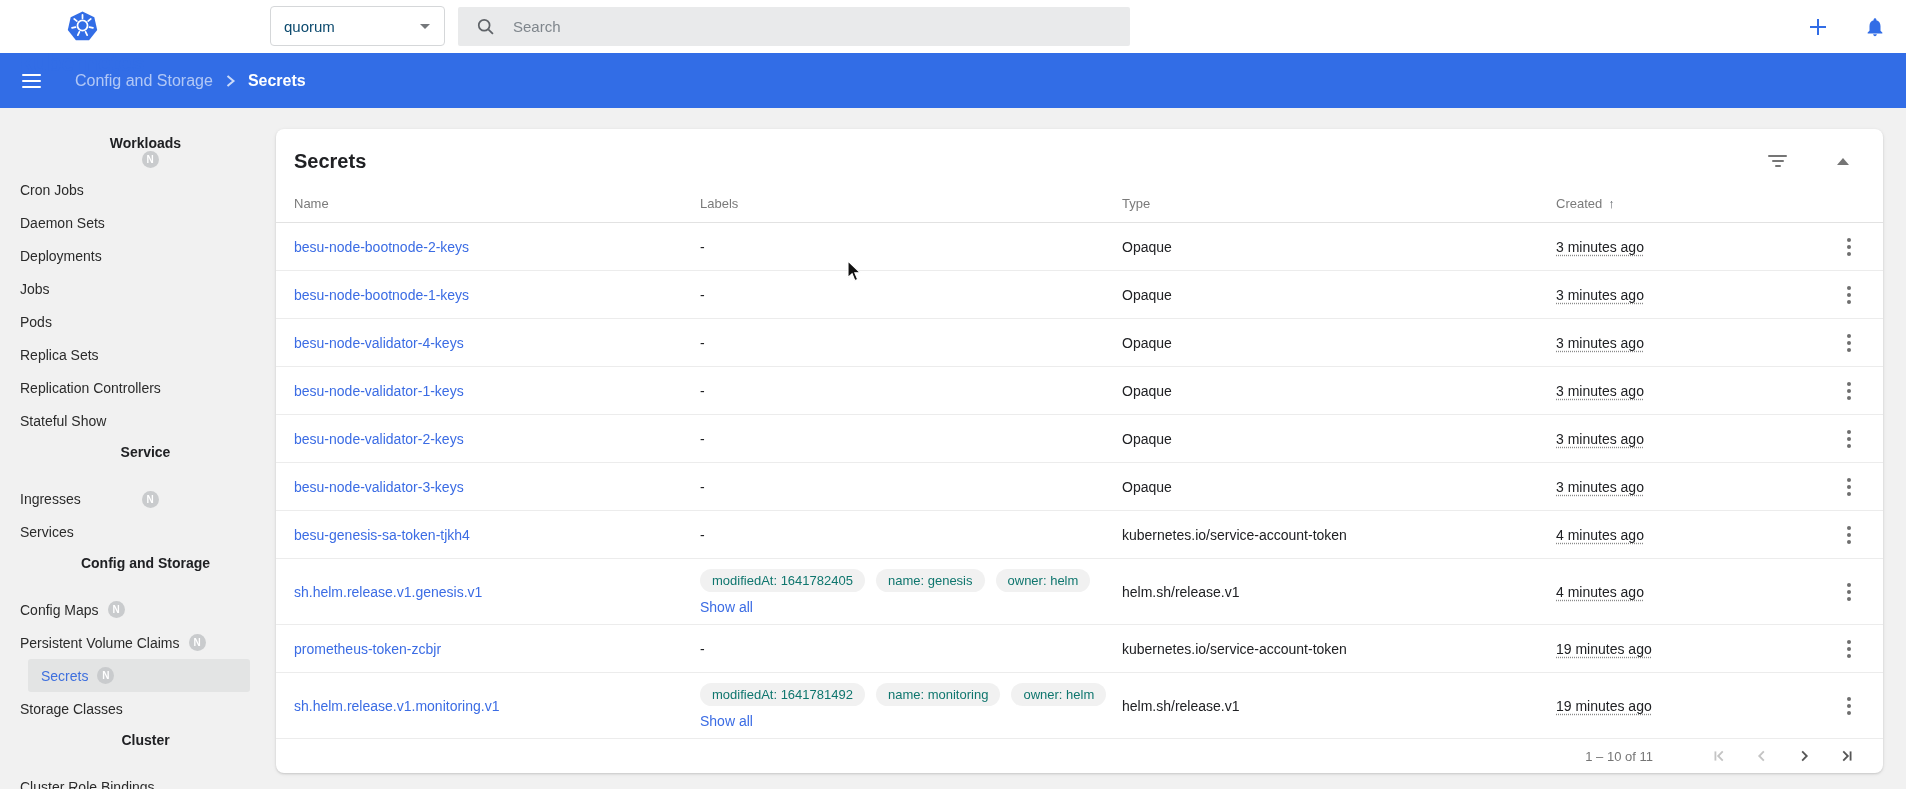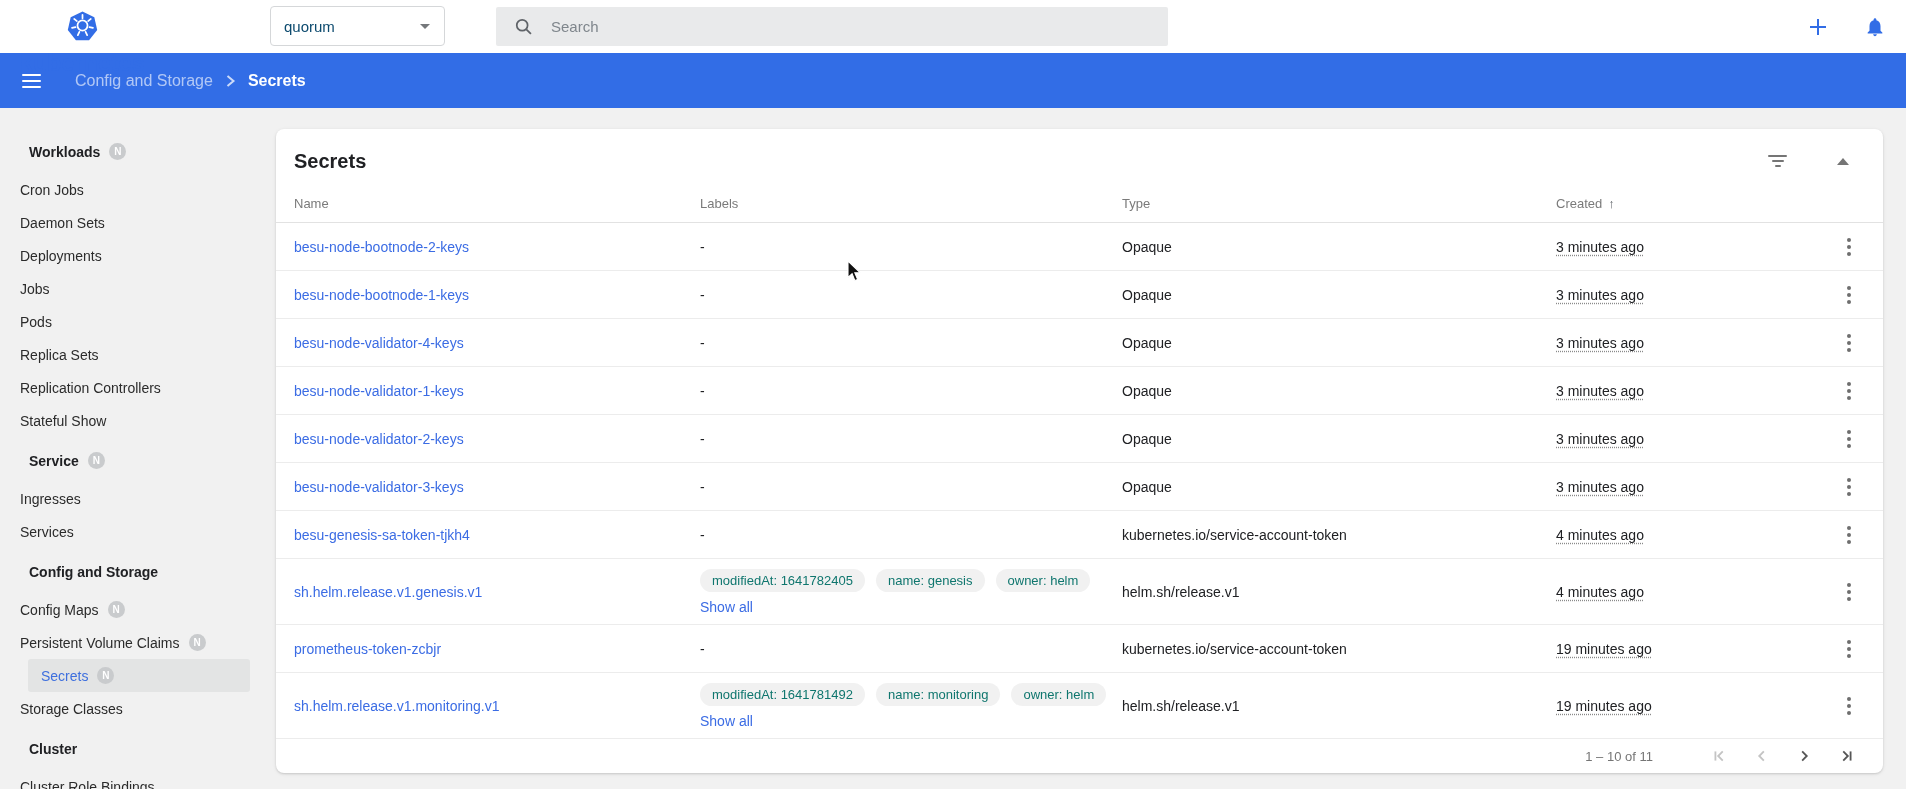--- a/index.html
+++ b/index.html
@@ -20,21 +20,21 @@
   .ns-select{
     position:absolute; left:270px; top:6px; width:175px; height:40px;
     border:1px solid #d5d7d9; border-radius:4px; background:#fff;
     display:flex; align-items:center; justify-content:space-between;
     padding:0 14px 0 13px; cursor:pointer;
   }
   .ns-value{font-size:15px; color:#0c4a6e;}
   .caret-down{width:0; height:0; border-left:5px solid transparent; border-right:5px solid transparent; border-top:5px solid #75787b;}
   .searchbox{
     position:absolute; left:458px; top:7px; width:672px; height:39px;
-    background:#e9eaeb; border-radius:2px; display:flex; align-items:center; padding-left:17px;margin-left:38px;
+    background:#e9eaeb; border-radius:2px; display:flex; align-items:center; padding-left:17px;
   }
   .searchbox svg{flex:0 0 auto;}
   .searchbox input{
     border:none; outline:none; background:transparent; margin-left:17px;
     font-size:15px; color:#3c4043; width:560px; font-family:"Liberation Sans", sans-serif;
   }
   .searchbox input::placeholder{color:#7f868c; opacity:1;}
   .top-actions{position:absolute; right:0; top:0; height:53px; display:flex; align-items:center; gap:31px; padding-right:18px;}
   .icon-btn{background:none; border:none; cursor:pointer; display:flex; align-items:center; justify-content:center; width:26px; height:26px;}
   
@@ -43,22 +43,22 @@
     background:var(--primary); display:flex; align-items:center; z-index:5;
   }
   .hamburger{margin-left:22px; width:19px; display:flex; flex-direction:column; gap:4px; background:none; border:none; cursor:pointer; padding:0;}
   .hamburger span{display:block; height:2px; width:19px; background:#fff; border-radius:1px;}
   .breadcrumb{margin-left:34px; display:flex; align-items:center; font-size:16px;}
   .crumb-parent{color:rgba(255,255,255,.62); cursor:pointer;}
   .crumb-sep{margin:0 12px; display:flex; align-items:center;}
   .crumb-current{color:#fff; font-weight:bold;}
   
   .sidebar{position:absolute; top:108px; left:0; width:262px; bottom:0; padding-top:27px; overflow:hidden;}
-  .side-header{height:33px; display:flex; align-items:center; padding-left:29px; font-size:14px; font-weight:bold; color:#202124; margin-bottom:5px; cursor:pointer;}
-  .side-section + .side-section .side-header{margin-top:7px;}
+  .side-header{height:33px; display:flex; align-items:center; padding-left:29px; font-size:14px; font-weight:bold; color:#202124; margin-bottom:5px; cursor:pointer;flex-direction:column;}
+  .side-section + .side-section .side-header{margin-top:7px;gap:31px;}
   .side-item{height:33px; display:flex; align-items:center; padding-left:20px; font-size:14px; color:#2b2b2b; cursor:pointer;}
   .side-item.selected{
     margin-left:28px; margin-right:12px; padding-left:13px;
     background:var(--selected-bg); border-radius:3px; color:#3e6fde;
   }
   .nbadge{
     width:17px; height:17px; border-radius:50%; background:#c9cbcd; color:#fff;
     font-size:10px; font-weight:bold; display:inline-flex; align-items:center; justify-content:center;
     margin-left:9px; flex:0 0 auto;
   }

